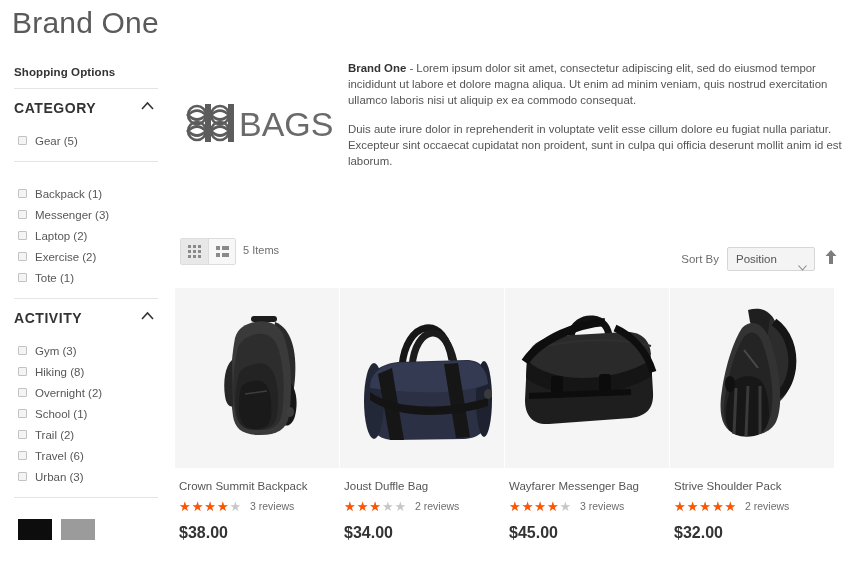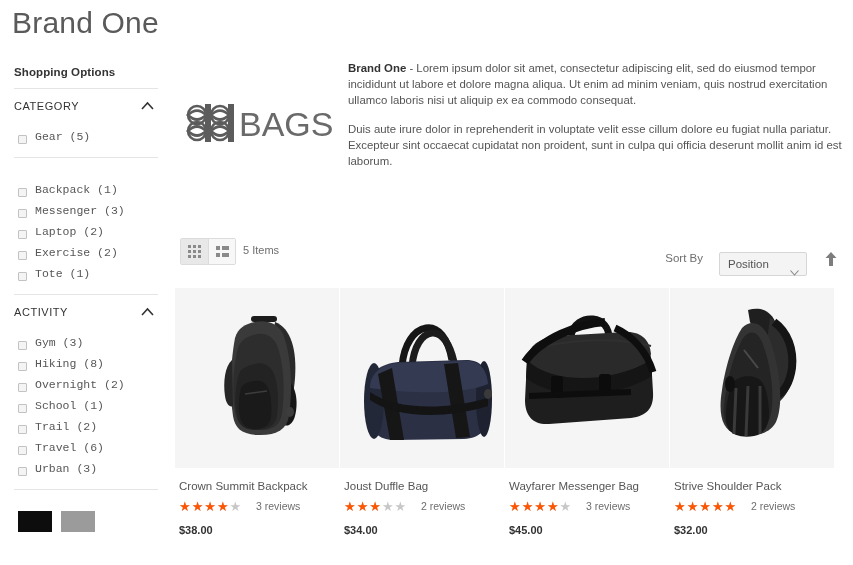--- a/index.html
+++ b/index.html
@@ -42,46 +42,45 @@
     padding: 8px 0 10px 14px;
     letter-spacing: 0.1px;
   }
   .filter-block {
     border-top: 1px solid #e4e4e4;
     margin: 0 6px 0 14px;
     padding: 11px 0 10px 0;
   }
   .filter-head {
     position: relative;
-    font-size: 11px;
-    font-weight: normal;
+    font-size: 14px;
+    font-weight: bold;
     letter-spacing: 0.55px;
     color: #333;
     text-transform: uppercase;
     padding-bottom: 4px;
     cursor: pointer;
   }
   .chev {
     position: absolute;
     right: 4px;
     top: 1px;
     width: 13px;
     height: 9px;
   }
   .chev svg { display: block; }
   .filter-items { padding-top: 10px; }
   .filter-item {
     display: flex;
-    align-items: flex-end;
+    align-items: center;
     font-size: 11.5px;
     color: #575757;
     padding: 3.5px 0 3.5px 4px;
     cursor: pointer;
     line-height: 14px;
-    font-family: Liberation Mono, monospace;
   }
   .cbox {
     width: 9px;
     height: 9px;
     border: 1px solid #c2c2c2;
     background: #f4f4f4;
     margin-right: 8px;
     flex: 0 0 auto;
     border-radius: 1px;
   }
@@ -154,23 +153,24 @@
     position: absolute;
     left: 68px;
     top: 8px;
     font-size: 11px;
     color: #6e6e6e;
   }
 
   .sorter {
     position: absolute;
     right: 14px;
-    top: 16px;
-    display: flex;
-    gap: 16px;
+    top: 8px;
+    display: flex;
+    align-items: center;
+    gap: 8px;
     height: 30px;
   }
   .sorter-label { font-size: 11.5px; color: #6e6e6e; }
   .sort-select {
     position: relative;
     width: 88px;
     height: 24px;
     border: 1px solid #d6d6d6;
     background: #f4f4f4;
     border-radius: 2px;
@@ -242,25 +242,24 @@
   .stars .fill {
     position: absolute;
     left: 0; top: 0;
     overflow: hidden;
     color: #ff5501;
     white-space: nowrap;
   }
   .reviews-link {
     font-size: 10.5px;
     color: #6e6e6e;
-    margin-left: 6px;
     cursor: pointer;
   }
   .price {
-    font-size: 11px;
+    font-size: 16px;
     font-weight: bold;
     color: #333;
     margin: 11px 0 0 4px;
   }
 </style>
 </head>
 <body>
 
 <div id="page">
 

